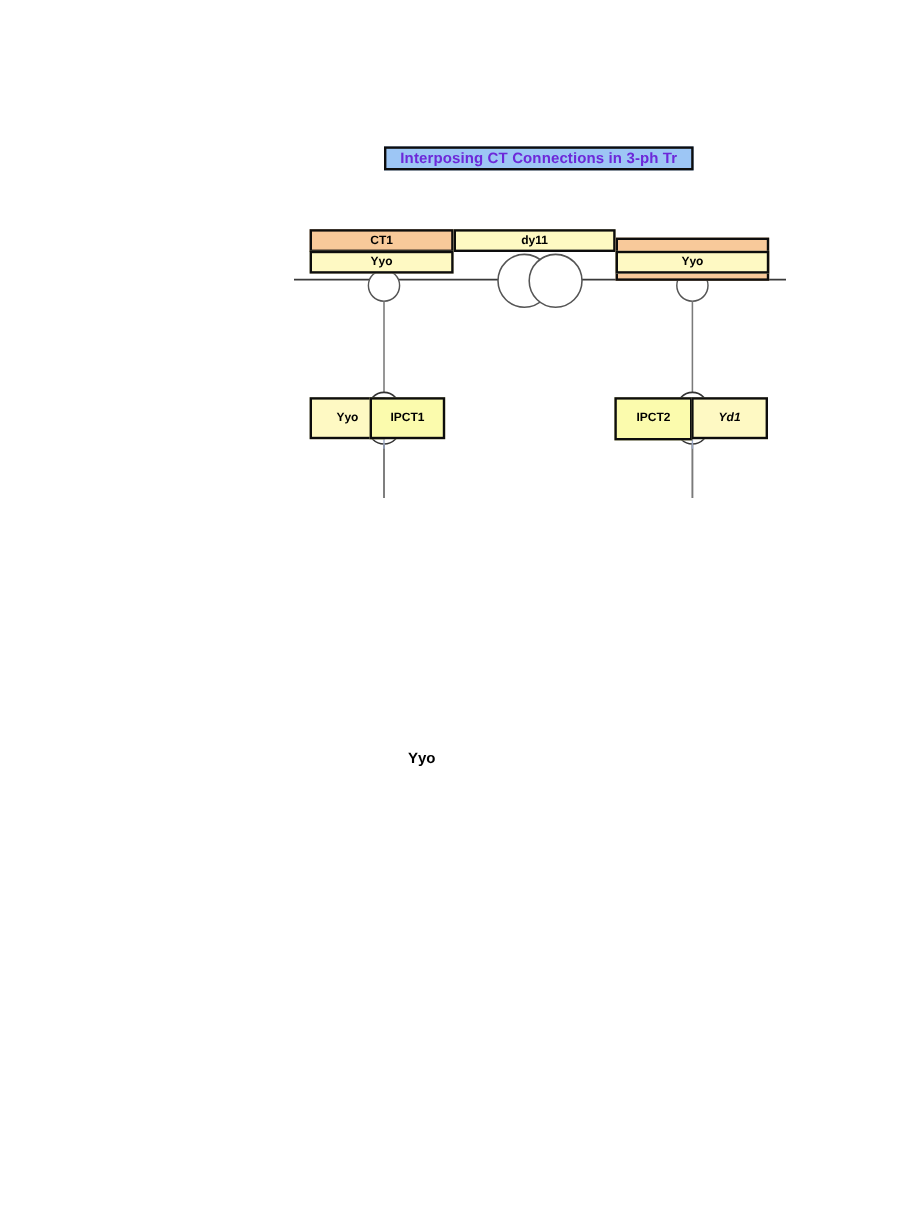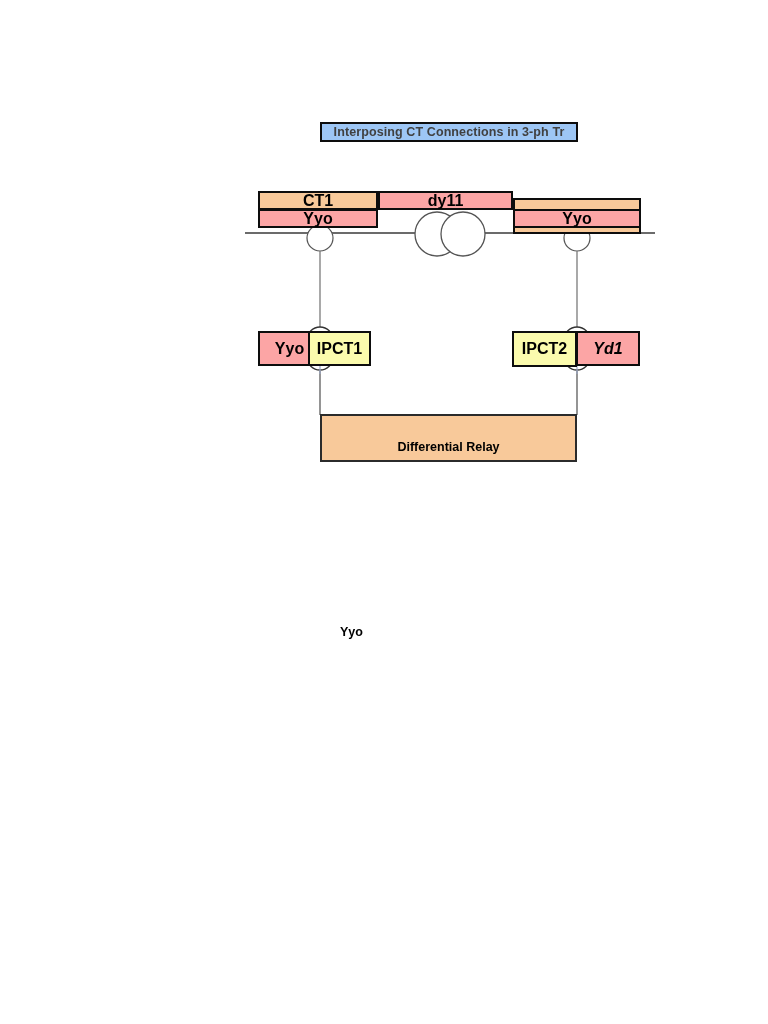--- a/index.html
+++ b/index.html
@@ -38,36 +38,36 @@
     box-sizing: border-box;
     display: flex;
     align-items: center;
     justify-content: center;
   }
   #title-banner .title-text {
     font-size: 12.5px;
     font-weight: bold;
     letter-spacing: 0.1px;
     white-space: nowrap;
-    color: #404040;
+    color: #6d28d9;
   }
 
   
   .bar {
     box-sizing: border-box;
     border: 2px solid #0d0d0d;
     display: flex;
     align-items: center;
     justify-content: center;
-    font-size: 16px;
+    font-size: 10px;
     font-weight: bold;
     line-height: 1;
   }
   .fill-orange { background: #f8c99a; }
-  .fill-blue   { background: #fca5a5; align-items: center; }
+  .fill-blue   { background: #fef9c3; align-items: center; }
   .fill-yellow { background: #fbfbad; }
 
   #ct1-bar      { left: 258px; top: 191px; width: 120px; height: 19px; }
   #ct1-yyo-bar  { left: 258px; top: 209px; width: 120px; height: 19px; }
   #dy11-bar     { left: 378px; top: 191px; width: 135px; height: 19px; }
   #ct2-bar      { left: 513px; top: 198px; width: 128px; height: 36px; }
   #ct2-yyo-bar  { left: 513px; top: 209px; width: 128px; height: 19px; }
 
   
   #ipct1-yyo  { left: 258px; top: 331px; width: 63px;  height: 35px; }
@@ -179,19 +179,16 @@
   </div>
 
   <div class="abs bar fill-yellow" id="ipct2-box">
     <span>IPCT2</span>
   </div>
 
   <div class="abs bar fill-blue" id="ipct2-yd1">
     <span>Yd1</span>
   </div>
 
-  <div class="abs" id="diff-relay">
-    <span class="relay-label">Differential Relay</span>
-  </div>
 
   <div class="abs" id="loose-yyo">Yyo</div>
 
 </div>
 
 </body></html>

